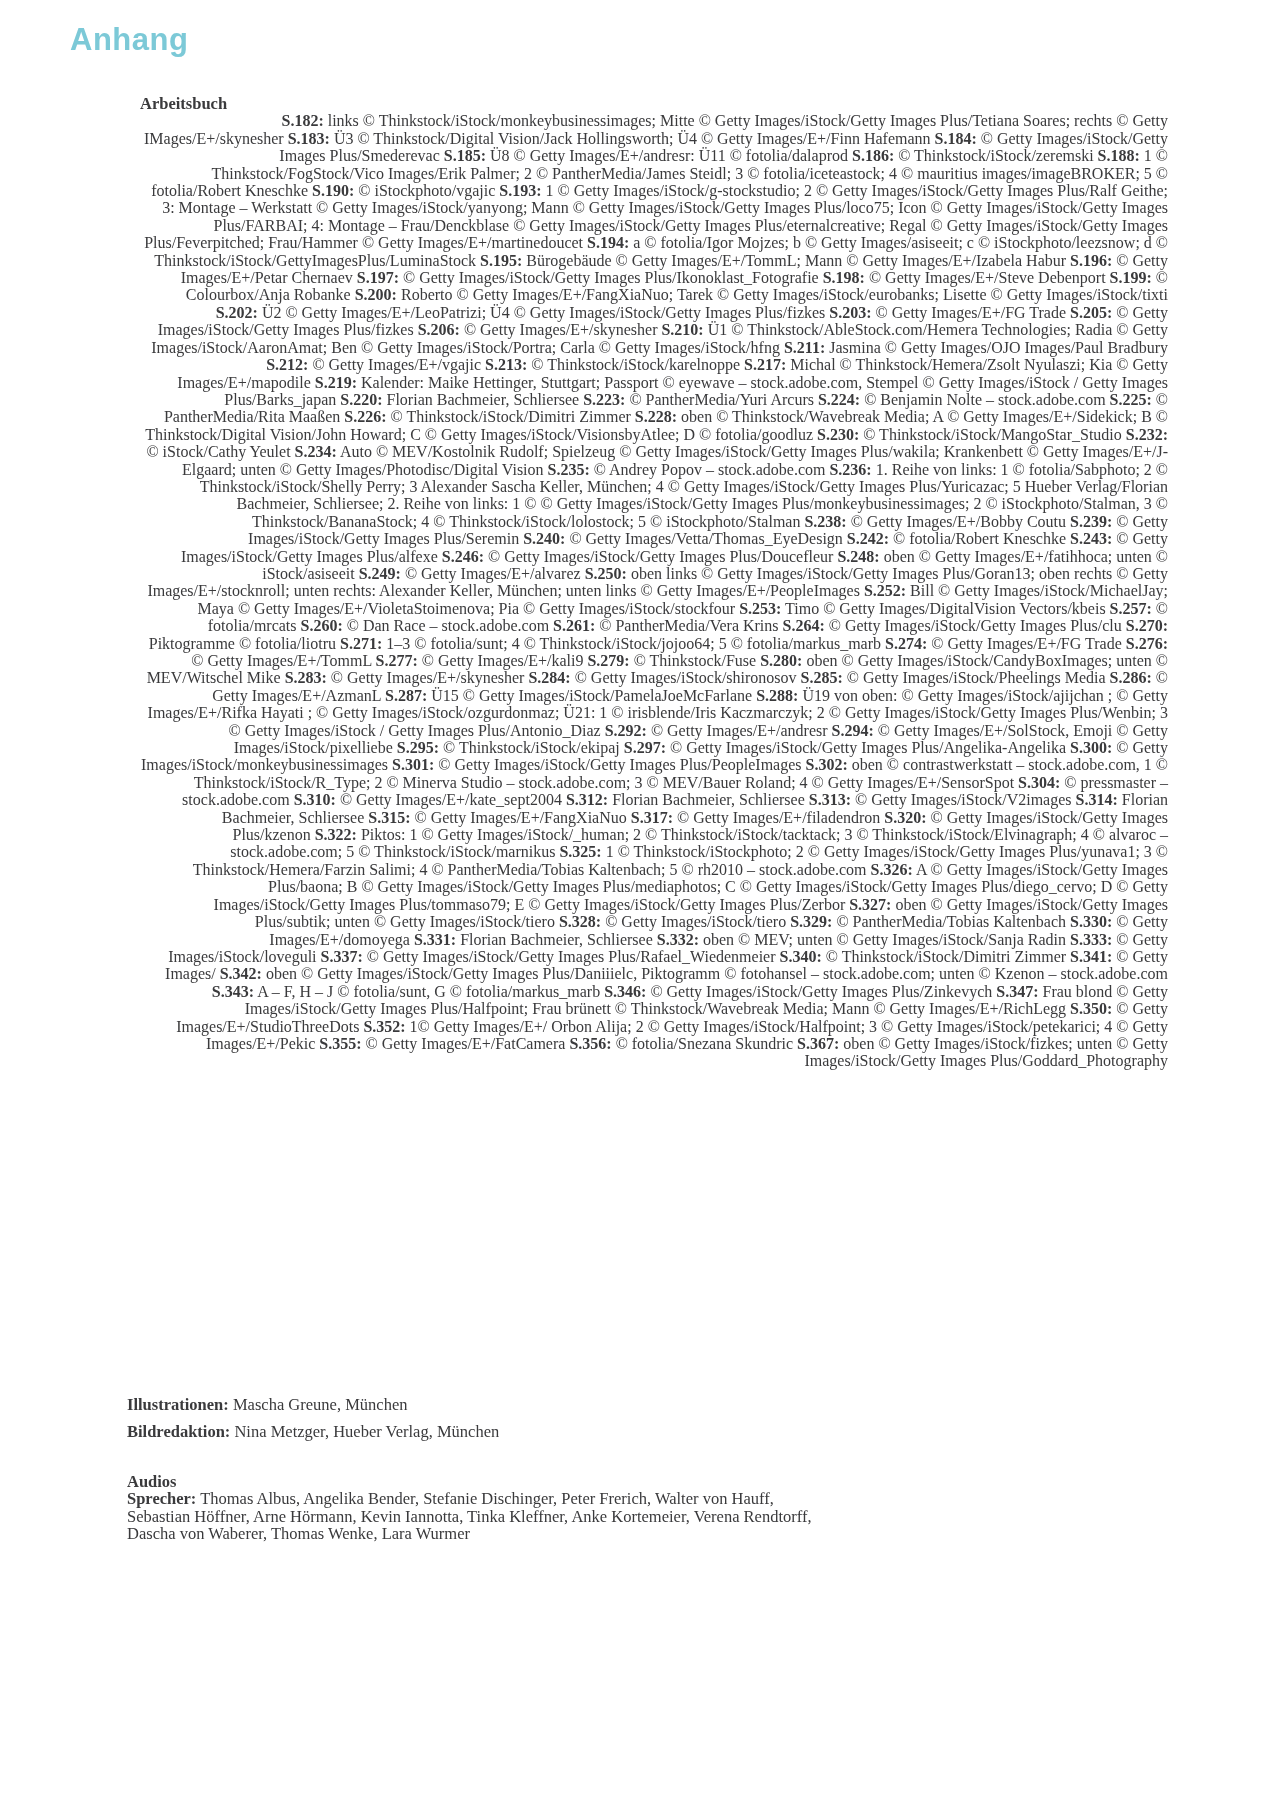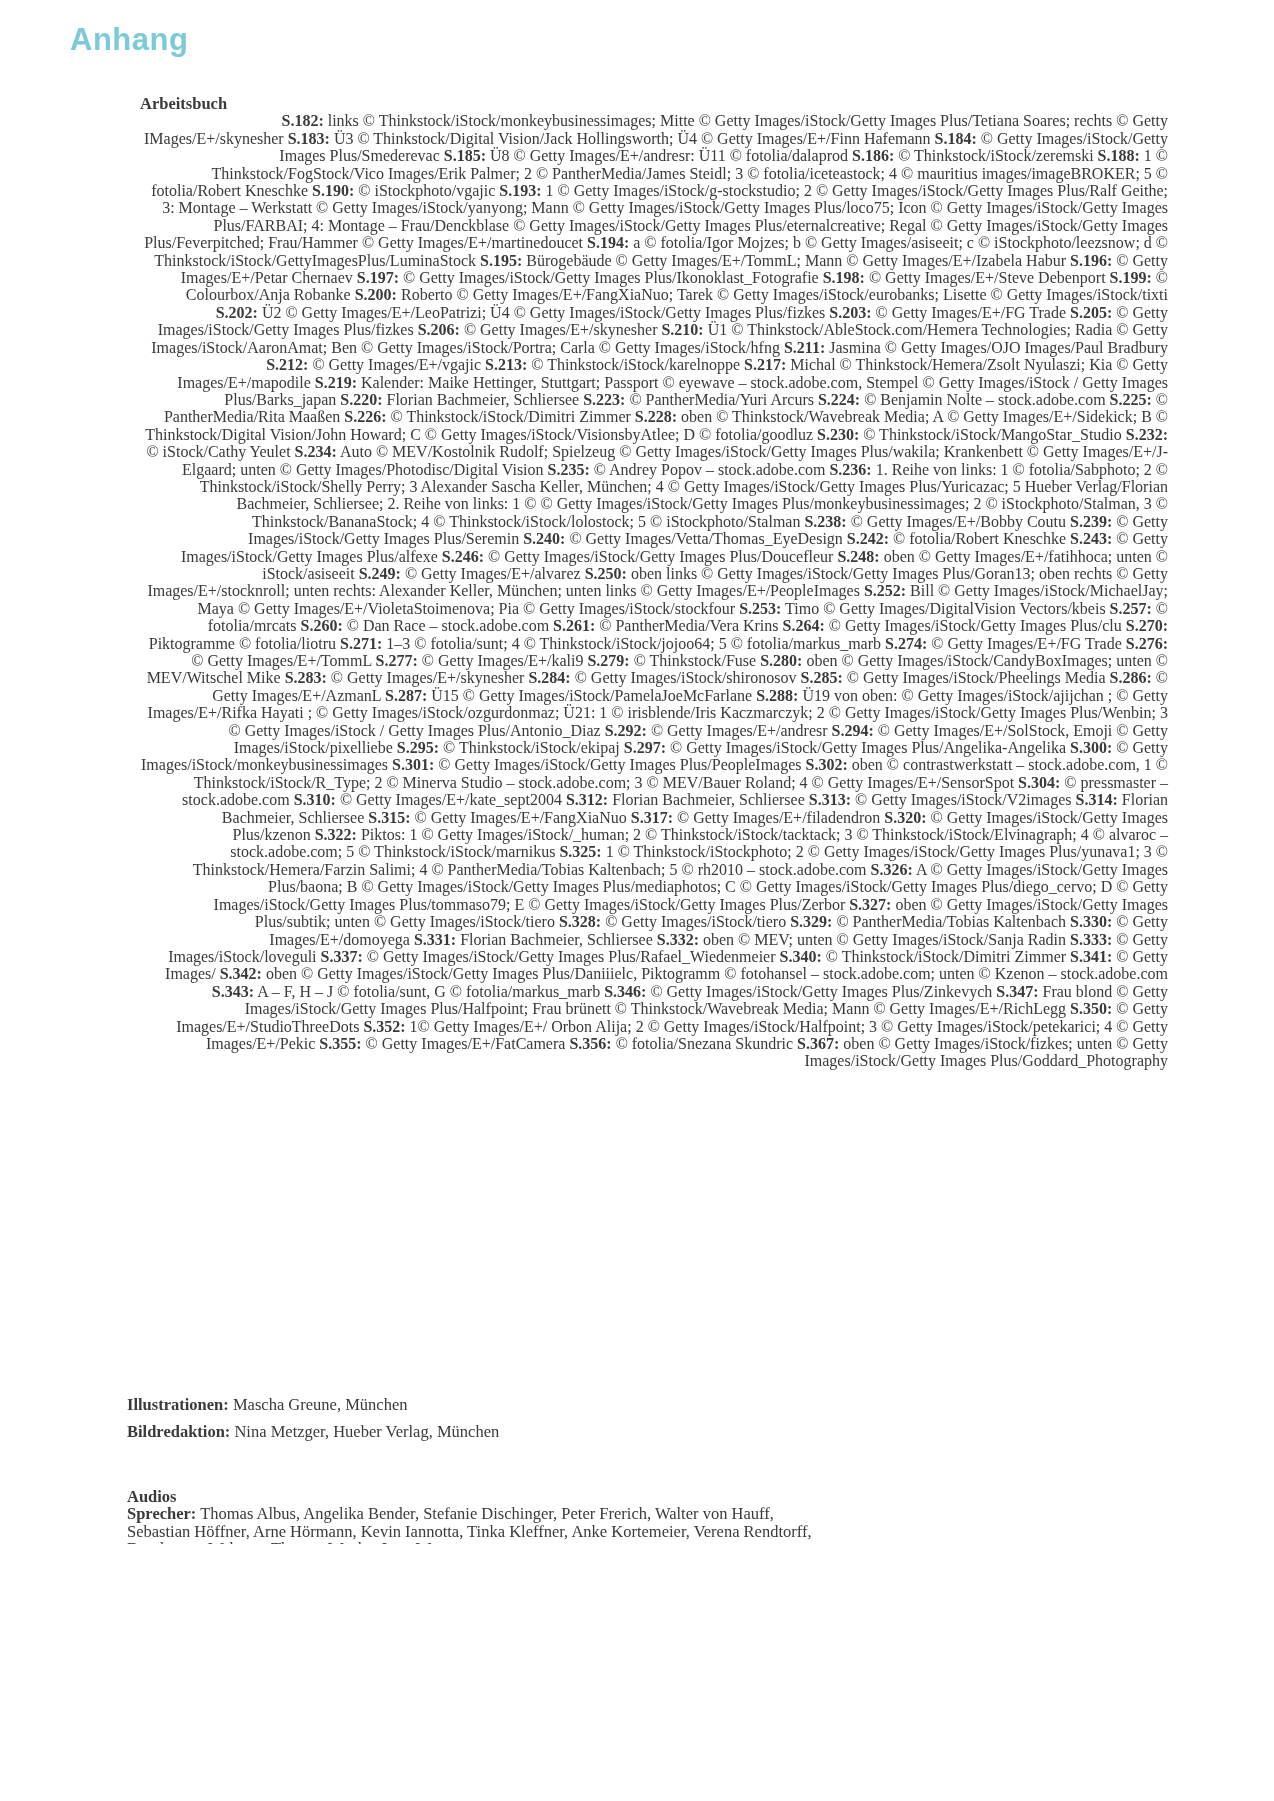--- a/index.html
+++ b/index.html
@@ -12,21 +12,21 @@
     font-family:"Liberation Sans", sans-serif; font-weight:bold;
     font-size:31px; letter-spacing:0.5px;
   }
   .main { position:absolute; left:140px; top:95px; width:1028px; }
   .section-heading { font-weight:bold; font-size:16.5px; line-height:17.4px; margin:0; }
   .credits { font-size:16px; line-height:17.4px; margin:0; text-align:right; }
   .credits b { font-weight:bold; }
   .lower { position:absolute; left:127px; top:1396px; width:1028px; font-size:16.5px; line-height:17.4px; }
   .meta-line { margin:0; }
   .meta-illustrationen { margin-bottom:10px; }
-  .meta-bildredaktion { margin-bottom:47px; }
+  .meta-bildredaktion { margin-bottom:32px; }
   .audios-heading { font-weight:bold; margin:0; }
   .sprecher-line { margin:0; }
   .ton-line { margin-top:27px; }
   b.inline-label { font-weight:bold; }
   .footer-left {
     position:absolute; left:70px; top:1709px;
     font-family:Liberation Serif, serif; font-size:15px;
   }
   .footer-sep { margin:0 8px; font-weight:normal; }
   .imprint {

